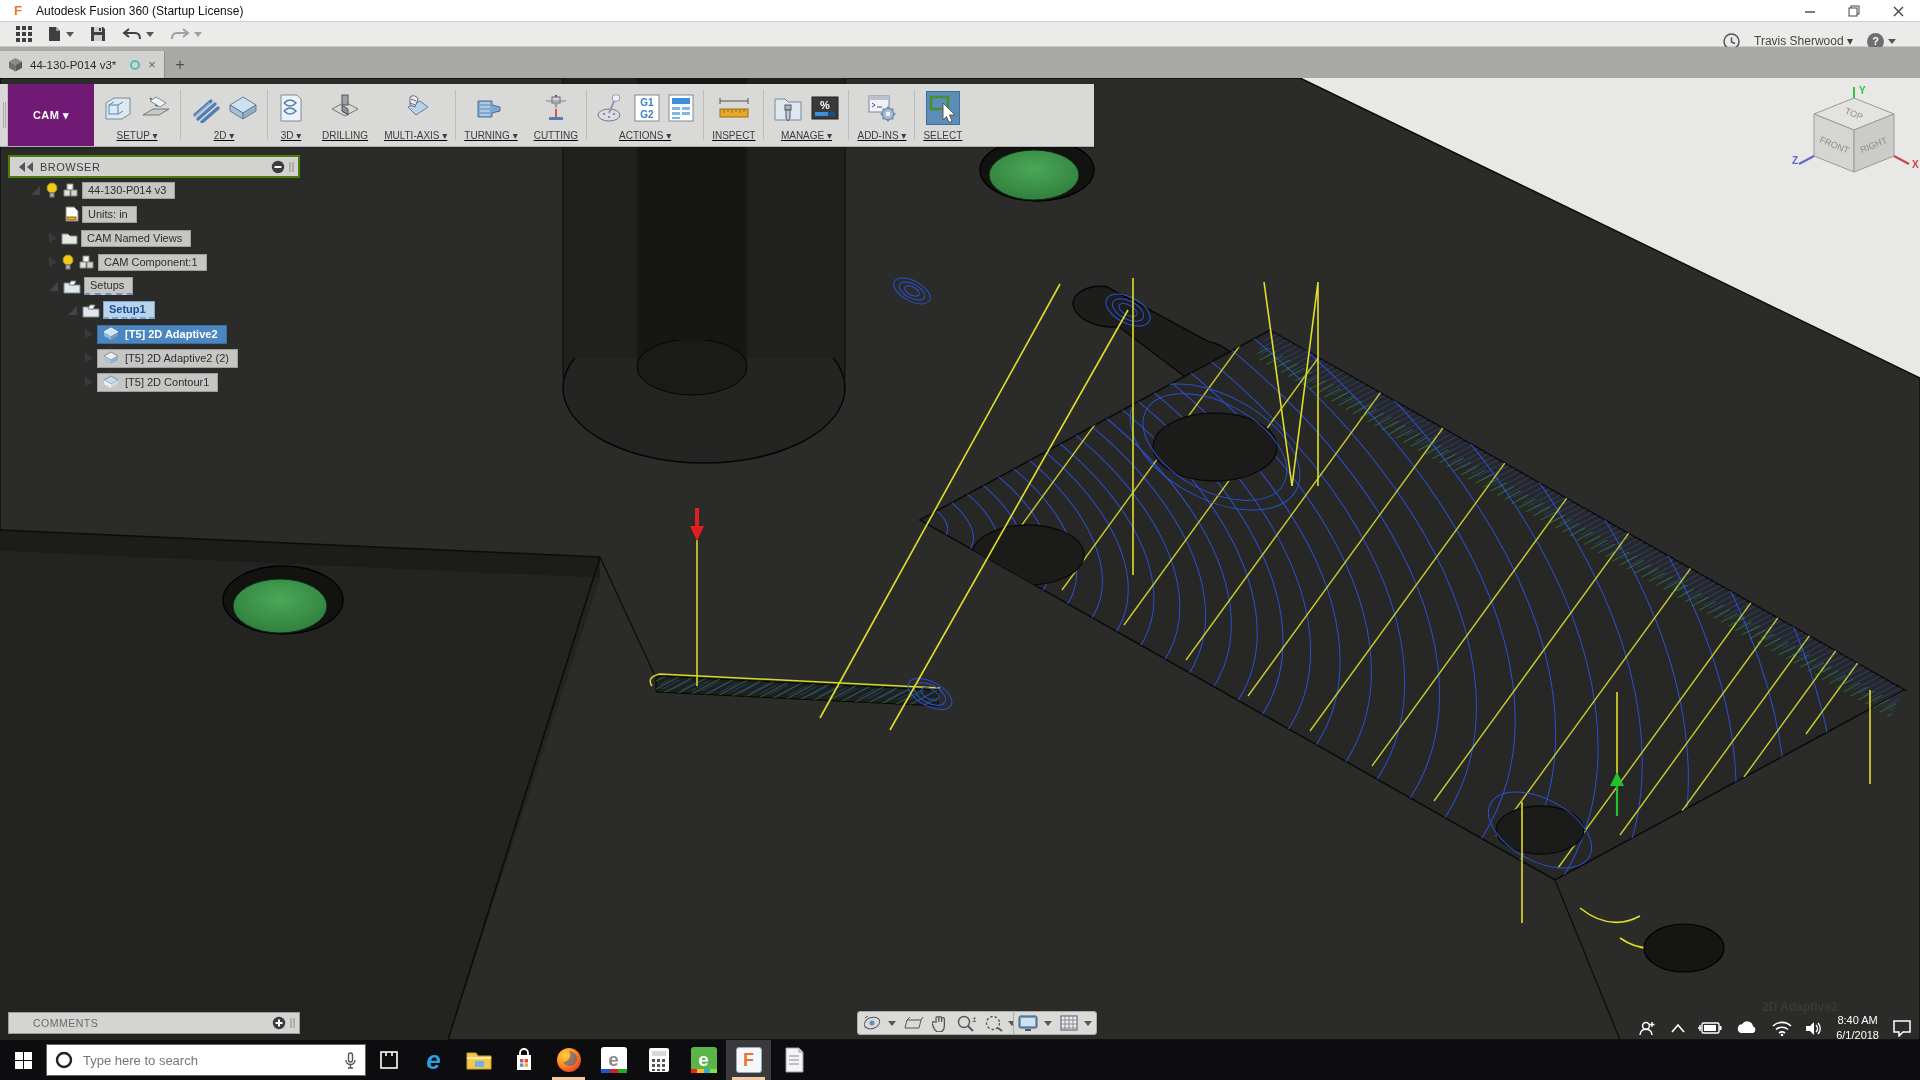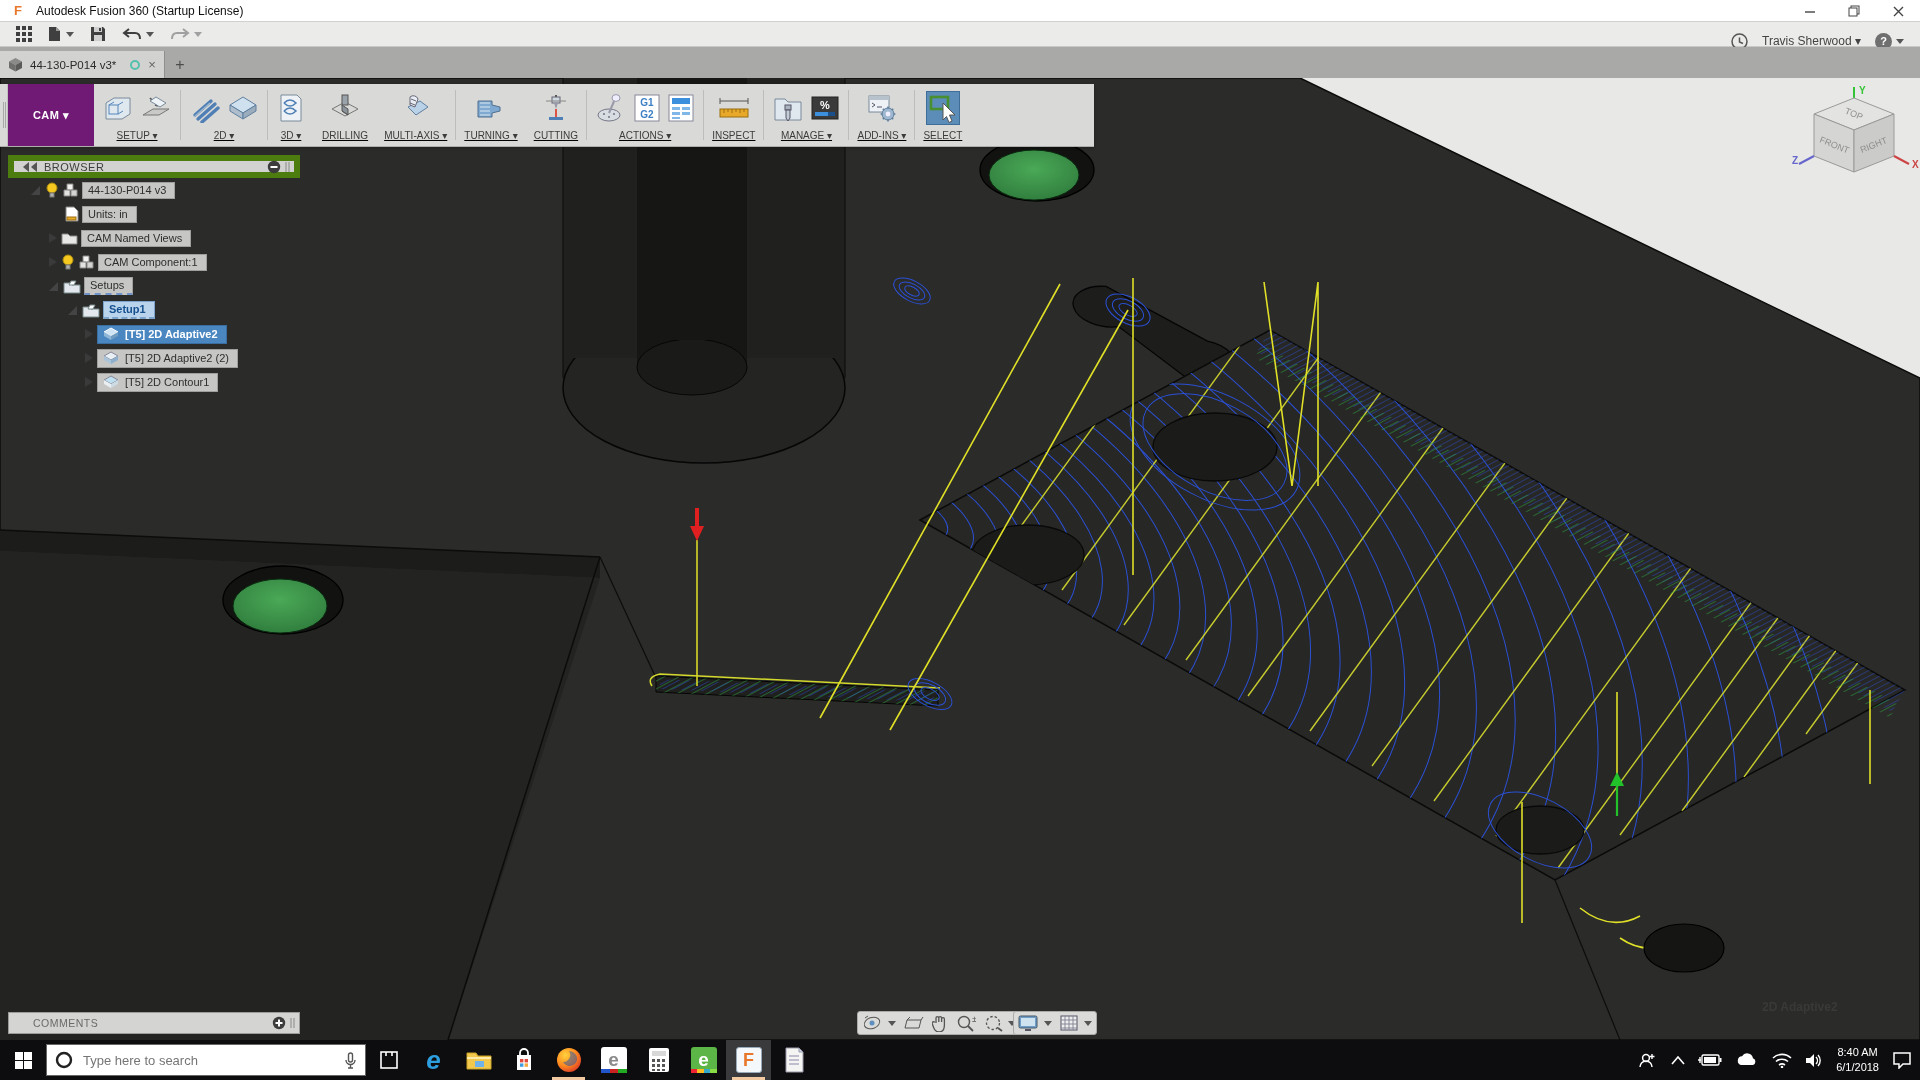--- a/index.html
+++ b/index.html
@@ -13,21 +13,21 @@
   #fusion-logo{width:14px;height:14px;margin:0 8px 0 14px;color:#e8772b;font-weight:bold;
                font-size:13px;line-height:14px;}
   .winbtn{width:44px;height:22px;display:flex;align-items:center;justify-content:center;}
   #winbtns{position:absolute;right:0;top:0;display:flex;}
   
   #qatbar{left:0;top:22px;width:1920px;height:25px;background:#ebebe9;border-bottom:1px solid #c9c9c7;
           display:flex;align-items:center;}
   .qicon{display:flex;align-items:center;margin-left:16px;}
   .caret{width:0;height:0;border-left:4px solid transparent;border-right:4px solid transparent;
          border-top:5px solid #555;margin-left:4px;}
-  #qat-right{position:absolute;right:16px;top:22px;height:38px;display:flex;align-items:center;gap:14px;
+  #qat-right{position:absolute;right:24px;top:22px;height:38px;display:flex;align-items:center;gap:14px;
              font-size:12px;color:#444;}
   
   #tabbar{left:0;top:47px;width:1920px;height:31px;background:#a9a9a7;display:flex;align-items:flex-end;}
   #doc-tab{height:27px;background:#d2d2d0;display:flex;align-items:center;padding:0 8px 0 8px;
            font-size:11.5px;color:#2b2b2b;border-right:1px solid #8f8f8d;}
   #tab-status{width:10px;height:10px;border:2px solid #55c0ad;border-radius:50%;margin:0 6px 0 14px;}
   #tab-close{color:#666;font-size:13px;margin-left:2px;cursor:default;}
   #tab-new{height:27px;width:30px;display:flex;align-items:center;justify-content:center;
            color:#4c4c4c;font-size:16px;}
   
@@ -41,21 +41,21 @@
   #cam-btn{width:86px;background:#701a75;color:#fff;font-size:11px;font-weight:bold;
            display:flex;align-items:center;justify-content:center;letter-spacing:.5px;}
   .rgroup{display:flex;flex-direction:column;align-items:center;justify-content:flex-start;padding:4px 8px 2px;text-decoration:underline;}
   .ricons{display:flex;align-items:center;gap:6px;height:40px;}
   .rlabel{font-size:10px;color:#3c3c3c;margin-top:2px;white-space:nowrap;}
   .rdiv{width:1px;background:#bdbdbb;margin:6px 0;}
   #select-tile{width:34px;height:34px;background:#5b8db8;border:1px solid #3f6f99;
                display:flex;align-items:center;justify-content:center;}
   
   #browser{left:8px;top:77px;width:292px;}
-  #browser-header{height:23px;background:#d2d2d0;border:6px solid #4d7c0f;display:flex;align-items:center;
+  #browser-header{height:23px;background:#d2d2d0;border:2px solid #4d7c0f;display:flex;align-items:center;
                   font-size:11px;color:#3e3e3e;letter-spacing:.5px;}
   .tree-row{height:24px;display:flex;align-items:center;margin-top:0;}
   .chip{background:#c6c6c4;border:1px solid #9f9f9d;padding:1px 8px 2px 5px;font-size:11px;color:#2e2e2e;
         white-space:nowrap;display:flex;align-items:center;}
   .chip.dashed{border-bottom:2px dashed #6f93c9;}
   .chip.sel{background:#4a86c0;border-color:#3a6ea0;color:#fff;font-weight:bold;}
   .chip.setup1{background:#b9d3ec;border-color:#7ba3cc;color:#17508f;font-weight:bold;}
   .tree-ico{margin-right:3px;display:flex;}
   
   #comments{left:8px;top:934px;width:292px;height:22px;background:#d4d4d2;border:1px solid #9a9a98;
@@ -68,21 +68,21 @@
   #start{width:46px;height:40px;display:flex;align-items:center;justify-content:center;}
   #searchbox{width:320px;height:32px;background:#fff;border:1px solid #666;display:flex;align-items:center;
              padding:0 8px;gap:8px;}
   #searchbox input{border:none;outline:none;flex:1;font-size:13px;color:#333;background:transparent;
                    font-family:Liberation Sans, sans-serif;}
   .tb-ico{width:45px;height:40px;display:flex;align-items:center;justify-content:center;position:relative;}
   .tb-ico.running::after{content:"";position:absolute;left:6px;right:6px;bottom:0;height:3px;background:#f2c9a0;}
   .tb-ico.active{background:#3a3a3c;}
   .tile{width:26px;height:26px;border-radius:3px;display:flex;align-items:center;justify-content:center;
         font-weight:bold;}
-  #tray{position:absolute;right:8px;top:1040px;height:40px;display:flex;align-items:center;gap:13px;}
+  #tray{position:absolute;right:8px;top:1008px;height:40px;display:flex;align-items:center;gap:13px;}
   #tray-time{font-size:11px;text-align:center;line-height:1.35;color:#fff;}
   
   #viewcube{left:1790px;top:6px;}
   text{font-family:"Liberation Sans",sans-serif;}
 </style>
 </head>
 <body>
 
 <div id="stage">
 

